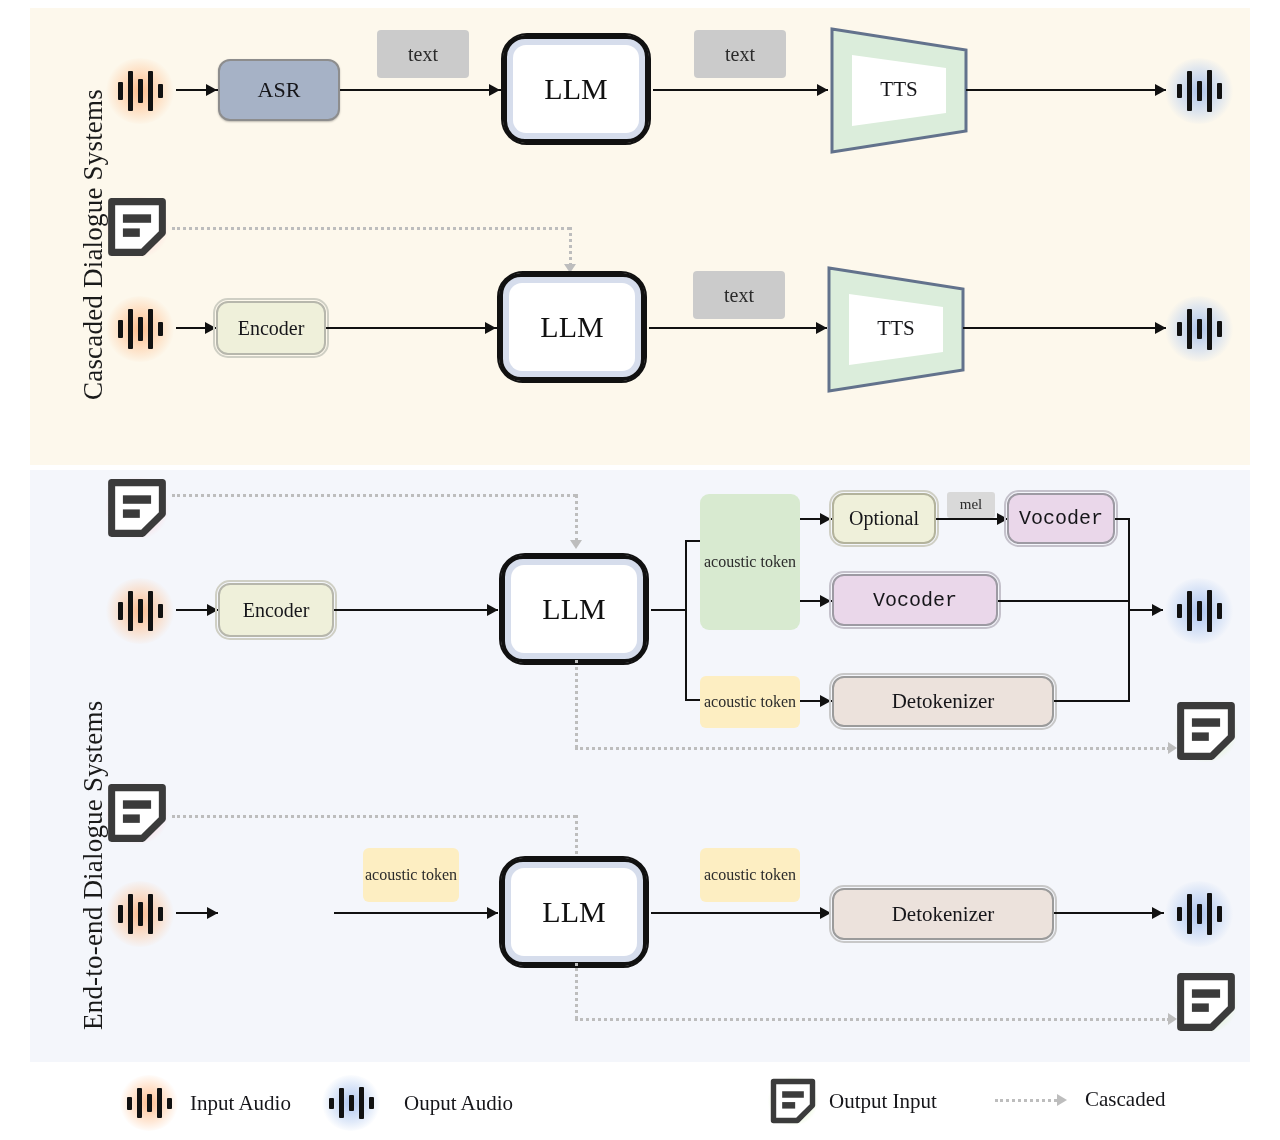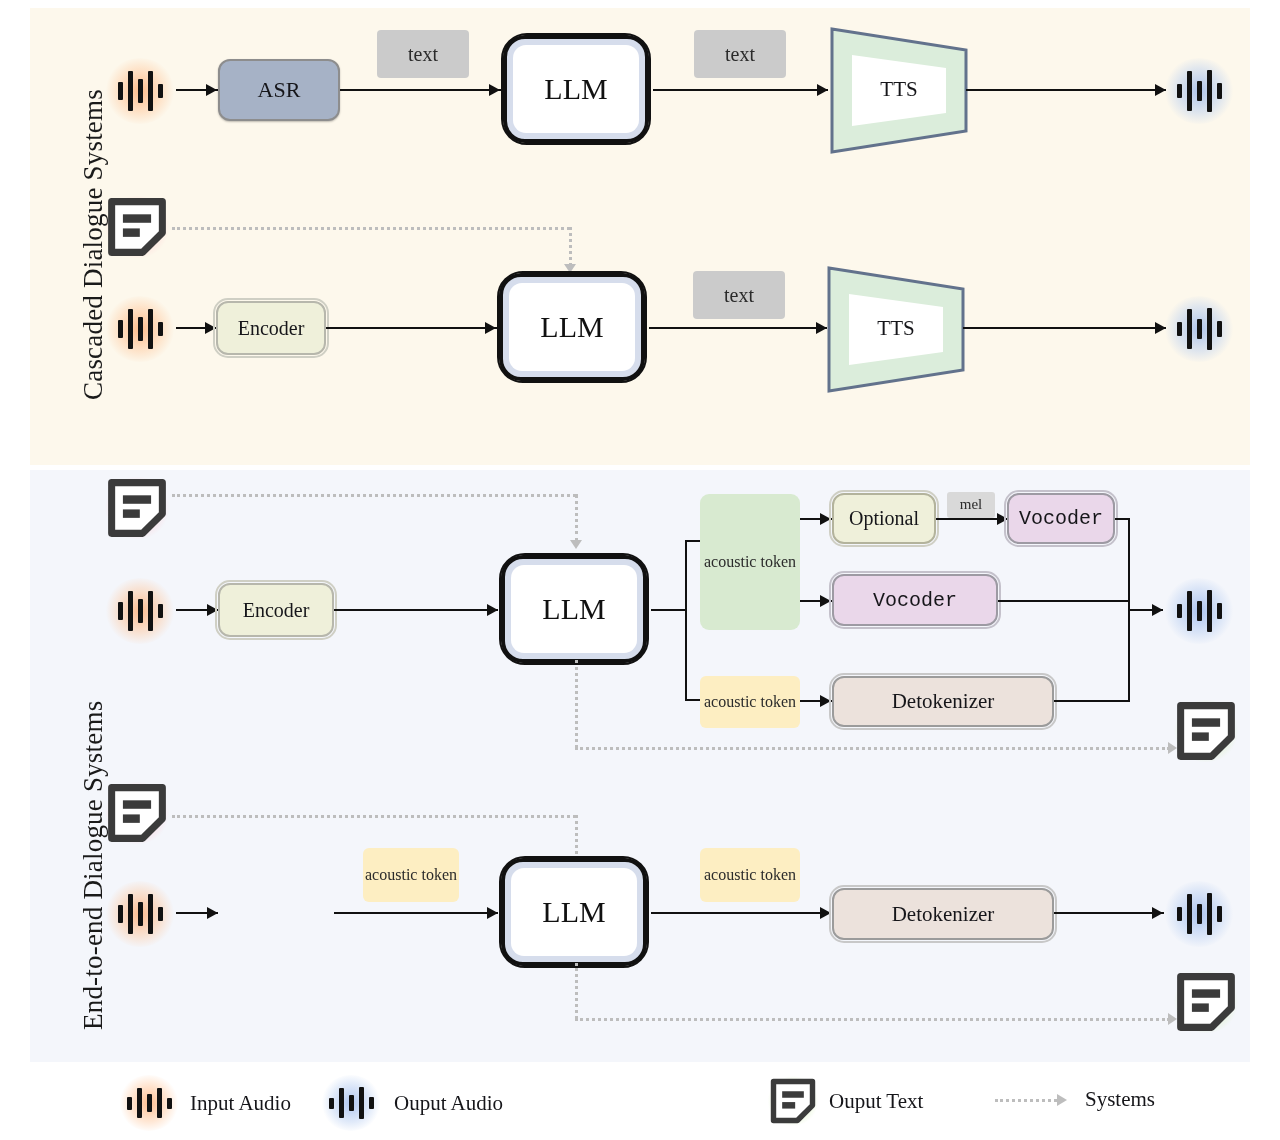--- a/index.html
+++ b/index.html
@@ -538,36 +538,36 @@
   </div>
 
   <div class="legend-item" style="left:320px; top:1075px;">
     <div class="audio-icon out" style="position:relative; width:62px; height:56px;">
       <i style="height:11px"></i>
         <i style="height:30px"></i>
         <i style="height:16px"></i>
         <i style="height:32px"></i>
         <i style="height:12px"></i>
     </div>
-    <span class="legend-label" style="margin-left:12px;">Ouput Audio</span>
+    <span class="legend-label" style="margin-left:22px;">Ouput Audio</span>
   </div>
 
 
   <div class="legend-item" style="left:767px; top:1076px;">
     <div class="doc-icon out" style="position:relative; width:52px; height:50px;">
       <svg width="52" height="50" viewBox="0 0 48 44">
         <path d="M6 4 H42 V26 L28 40 H6 Z" fill="#ffffff" stroke="#3b3b3b" stroke-width="5" stroke-linejoin="round"></path>
         <rect x="14" y="13" width="20" height="6" fill="#3b3b3b"></rect>
         <rect x="14" y="23" width="12" height="6" fill="#3b3b3b"></rect>
       </svg>
     </div>
-    <span class="legend-label" style="margin-left:10px;">Ouput Text</span>
+    <span class="legend-label" style="margin-left:10px;">Output Input</span>
   </div>
 
   <div class="legend-item" style="left:995px; top:1087px;">
     <div class="legend-dash">
       <div class="ld-line"></div>
       <div class="ld-head"></div>
     </div>
-    <span class="legend-label" style="margin-left:12px;">Systems</span>
+    <span class="legend-label" style="margin-left:12px;">Cascaded</span>
   </div>
 
 </div>
 
 </body></html>

